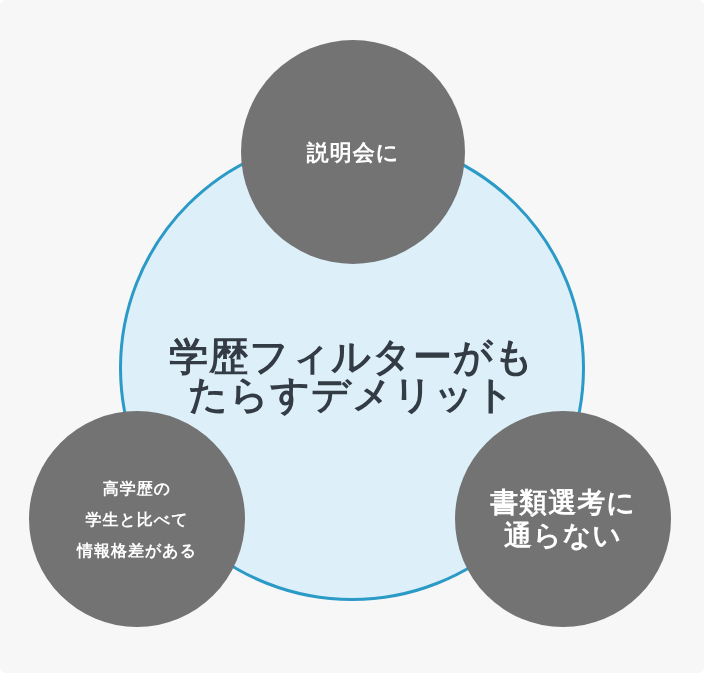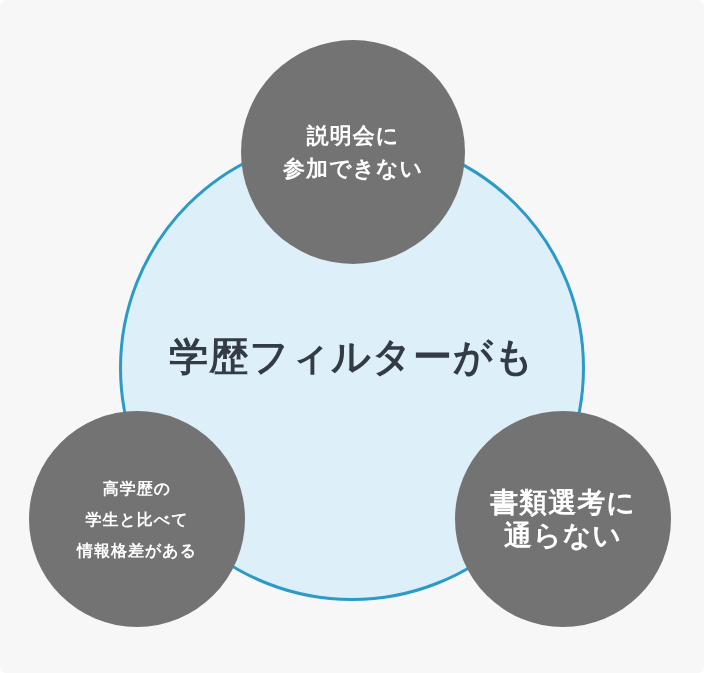--- a/index.html
+++ b/index.html
@@ -82,26 +82,26 @@
 </style>
 </head>
 <body>
 
 <div class="canvas">
 
   <div class="big-circle"></div>
 
   <div class="center-title">
     <span>学歴フィルターがも</span>
+    <span>たらすデメリット</span>
   </div>
 
   <div class="node node-top">
     <div class="node-label">
       <span>説明会に</span>
-      <span>参加できない</span>
     </div>
   </div>
 
   <div class="node node-bottom-left">
     <div class="node-label">
       <span>高学歴の</span>
       <span>学生と比べて</span>
       <span>情報格差がある</span>
     </div>
   </div>

